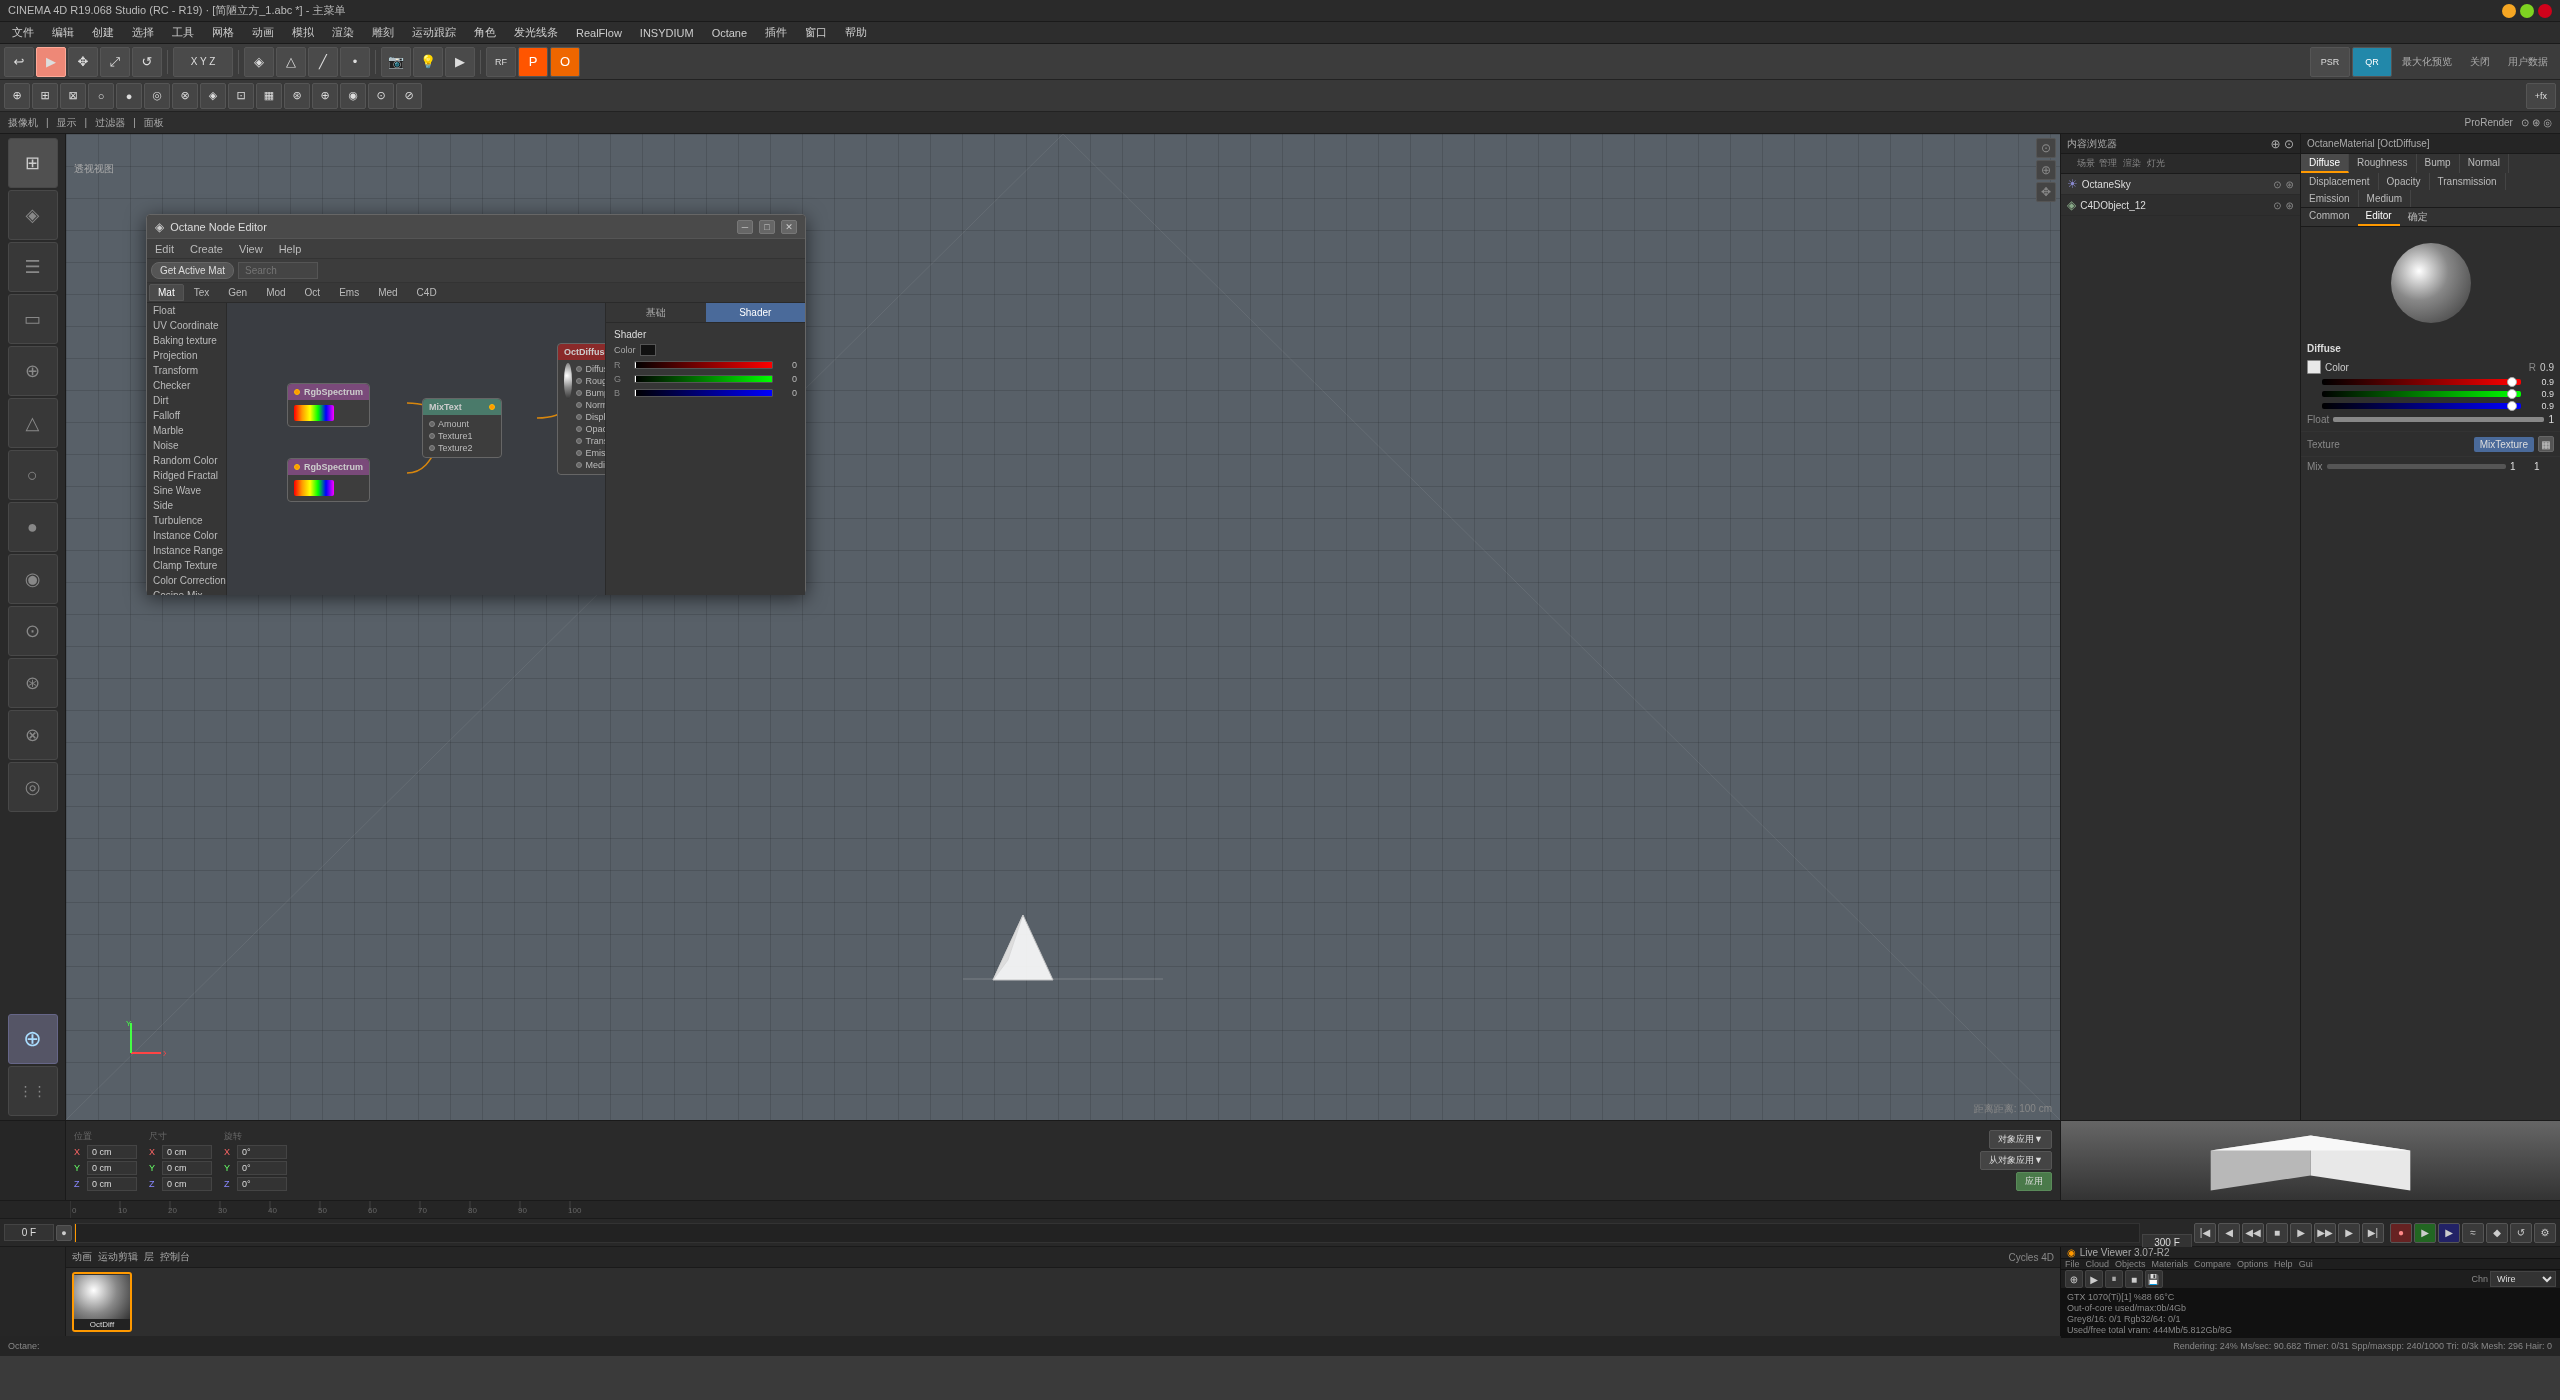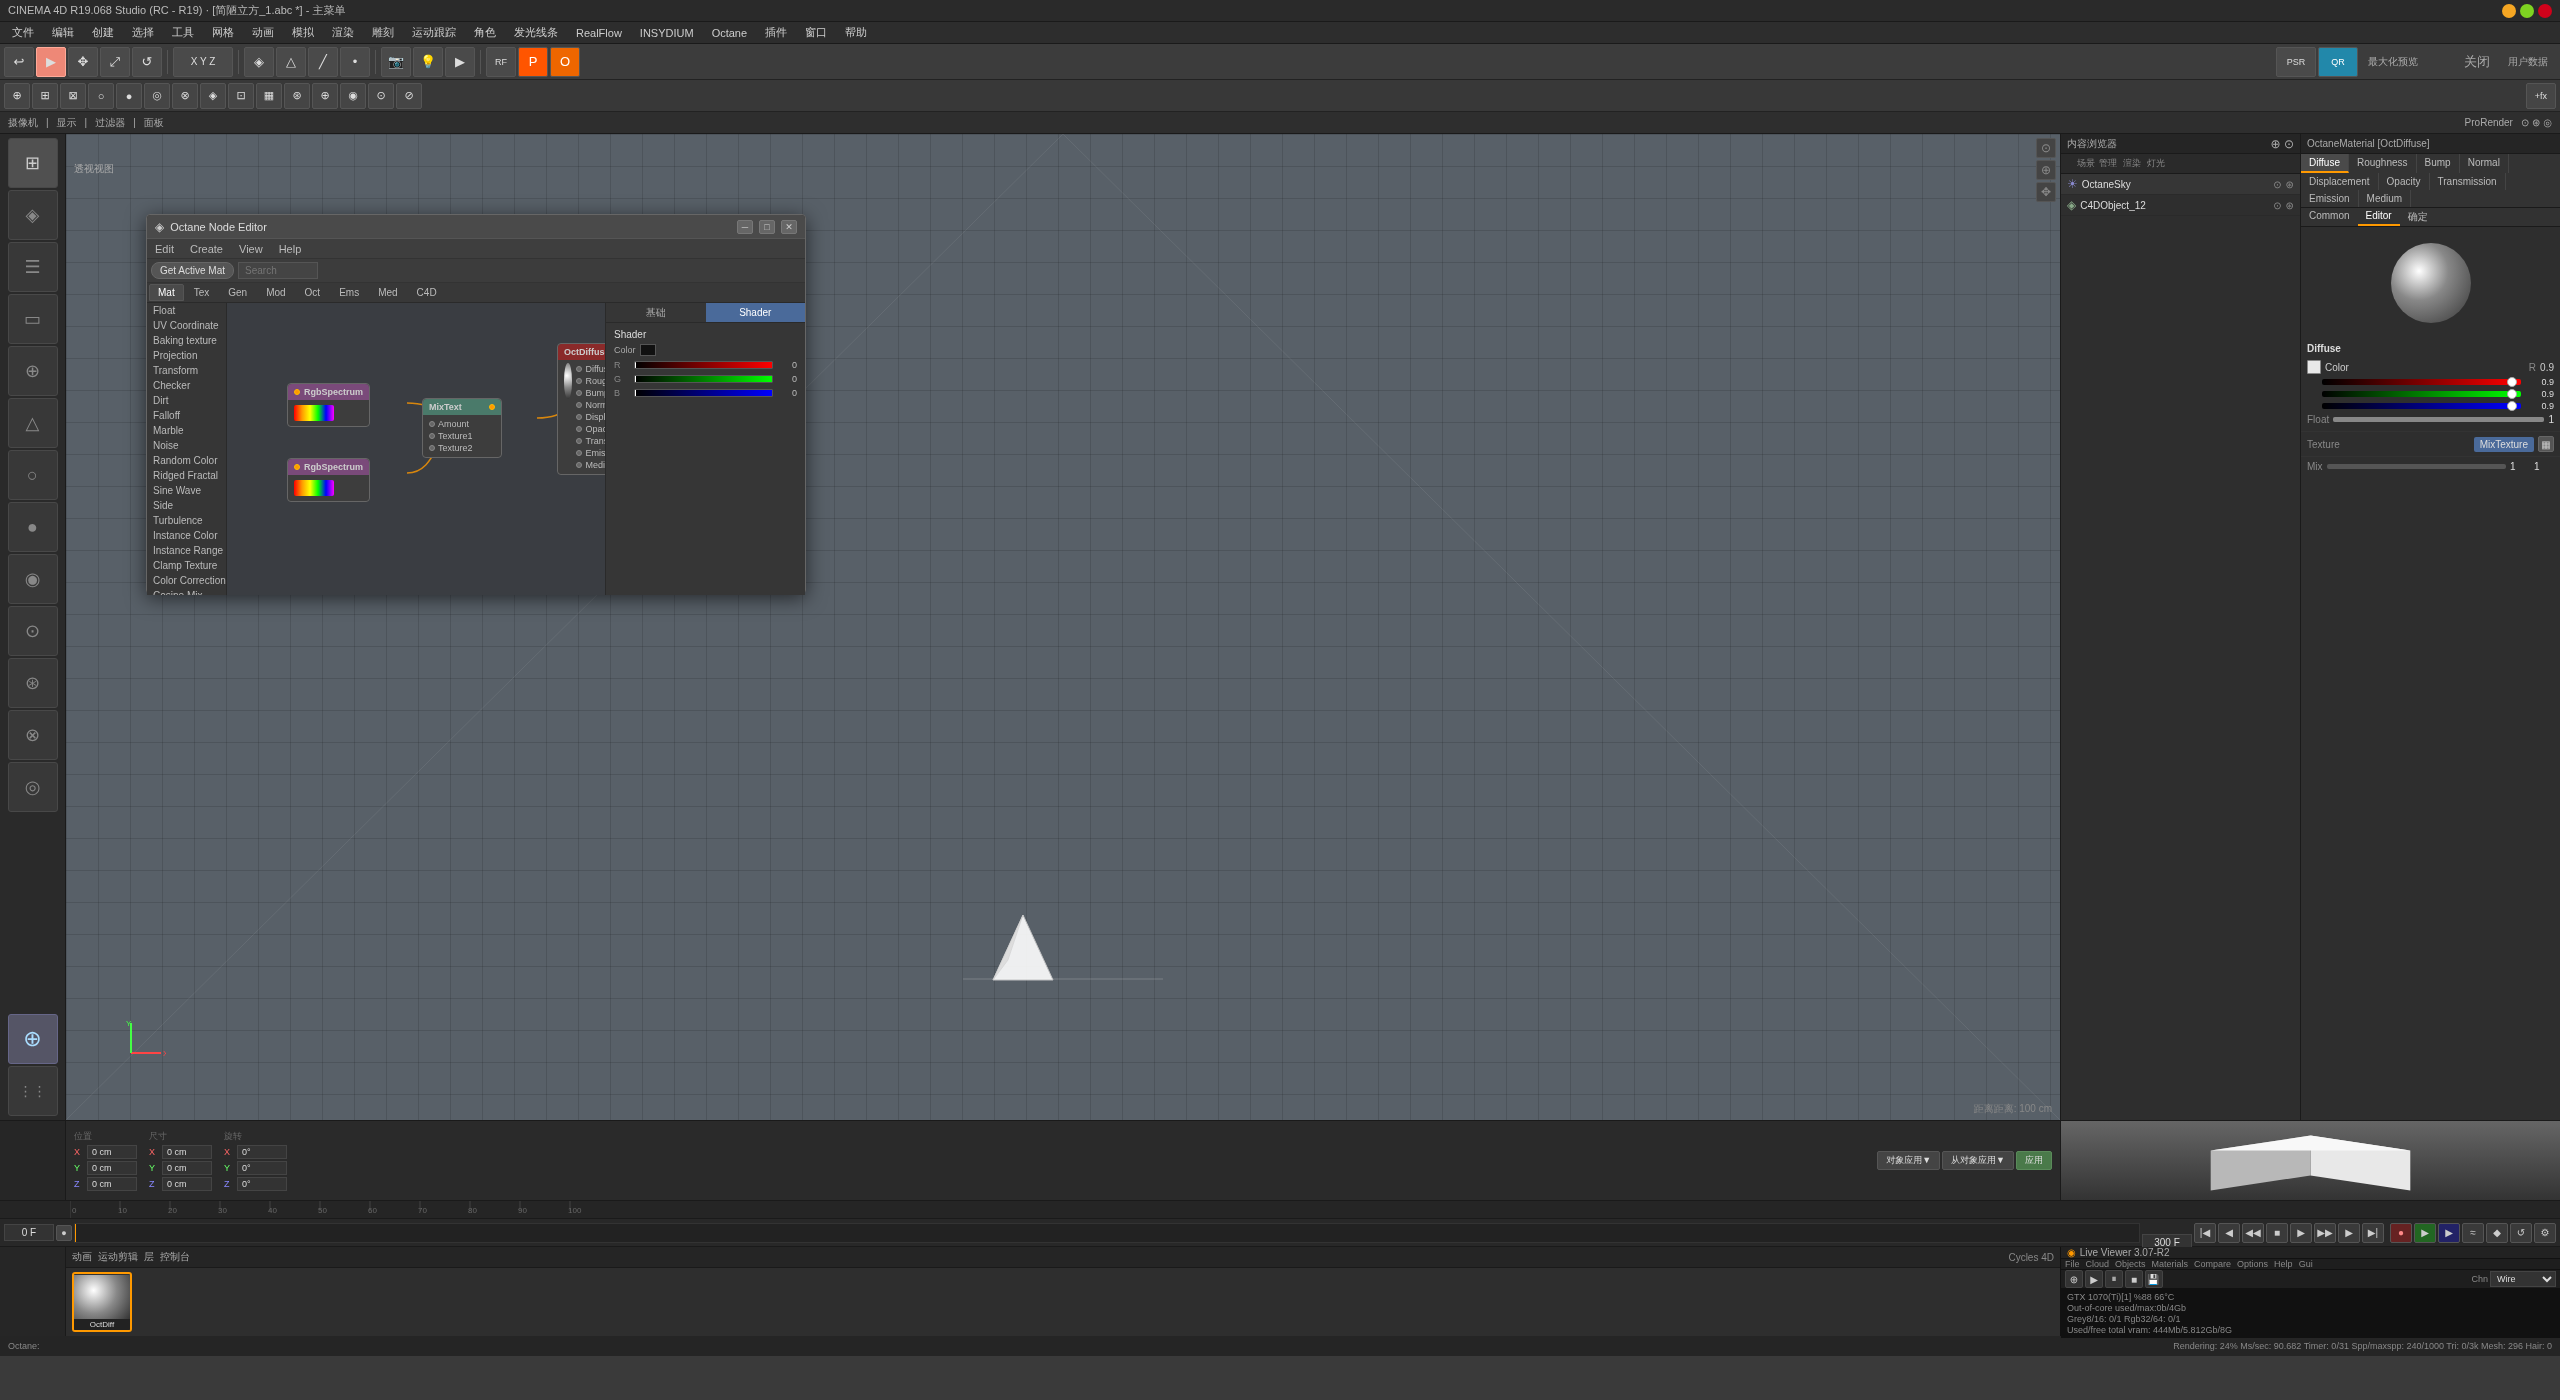--- a/index.html
+++ b/index.html
@@ -473,21 +473,21 @@
   <div class="tool-btn">💡</div>
   <div class="tool-btn">▶</div>
   <div class="tool-separator"></div>
   <div class="tool-btn" style="font-size:9px;">RF</div>
   <div class="tool-btn" style="background:#f50;color:#fff;">P</div>
   <div class="tool-btn" style="background:#e60;color:#fff;">O</div>
   <span style="flex:1"></span>
   <div class="tool-btn" style="font-size:9px;width:40px;">PSR</div>
   <div class="tool-btn" style="font-size:9px;width:40px;background:#28a;color:#fff;">QR</div>
   <span style="color:#aaa;font-size:10px;padding:0 8px;">最大化预览</span>
-  <span style="color:#aaa;font-size:13px;padding:0 8px;margin-left:28px;">关闭</span>
+  <span style="color:#aaa;font-size:10px;padding:0 8px;">关闭</span>
   <span style="color:#aaa;font-size:10px;padding:0 8px;">用户数据</span>
 </div>
 
 <div class="toolbar-row2">
   <div class="tool-btn2">⊕</div>
   <div class="tool-btn2">⊞</div>
   <div class="tool-btn2">⊠</div>
   <div class="tool-btn2">○</div>
   <div class="tool-btn2">●</div>
   <div class="tool-btn2">◎</div>
@@ -950,21 +950,21 @@
           <span style="color:#6f6;font-size:9px;width:10px;">Y</span>
           <div style="background:#333;border:1px solid #444;padding:1px 4px;font-size:9px;color:#ddd;width:50px;">0°</div>
         </div>
         <div style="display:flex;align-items:center;gap:3px;">
           <span style="color:#88f;font-size:9px;width:10px;">Z</span>
           <div style="background:#333;border:1px solid #444;padding:1px 4px;font-size:9px;color:#ddd;width:50px;">0°</div>
         </div>
       </div>
       <div style="flex:1;"></div>
 
-      <div style="display:flex;flex-direction:row;gap:2px;align-items:flex-end;">
+      <div style="display:flex;flex-direction:column;gap:2px;align-items:flex-end;">
         <div style="background:#444;border:1px solid #555;padding:2px 8px;font-size:9px;color:#ddd;cursor:pointer;border-radius:2px;">对象应用▼</div>
         <div style="background:#444;border:1px solid #555;padding:2px 8px;font-size:9px;color:#ddd;cursor:pointer;border-radius:2px;">从对象应用▼</div>
         <div style="background:#4a7a4a;border:1px solid #5a8a5a;padding:2px 8px;font-size:9px;color:#ddd;cursor:pointer;border-radius:2px;">应用</div>
       </div>
     </div>
   </div>
 
   <div style="width:500px;background:#2a2a2a;border-left:1px solid #1a1a1a;">
 
     <div style="height:100%;background:#1a1a1a;position:relative;">

